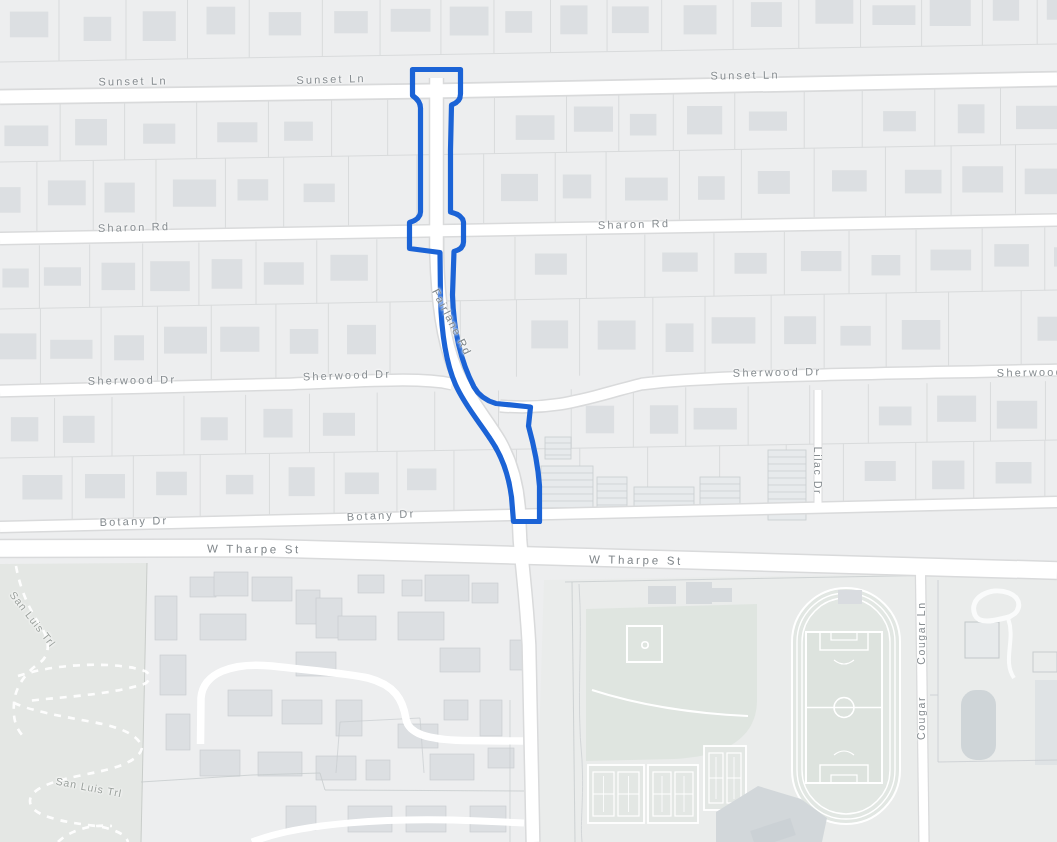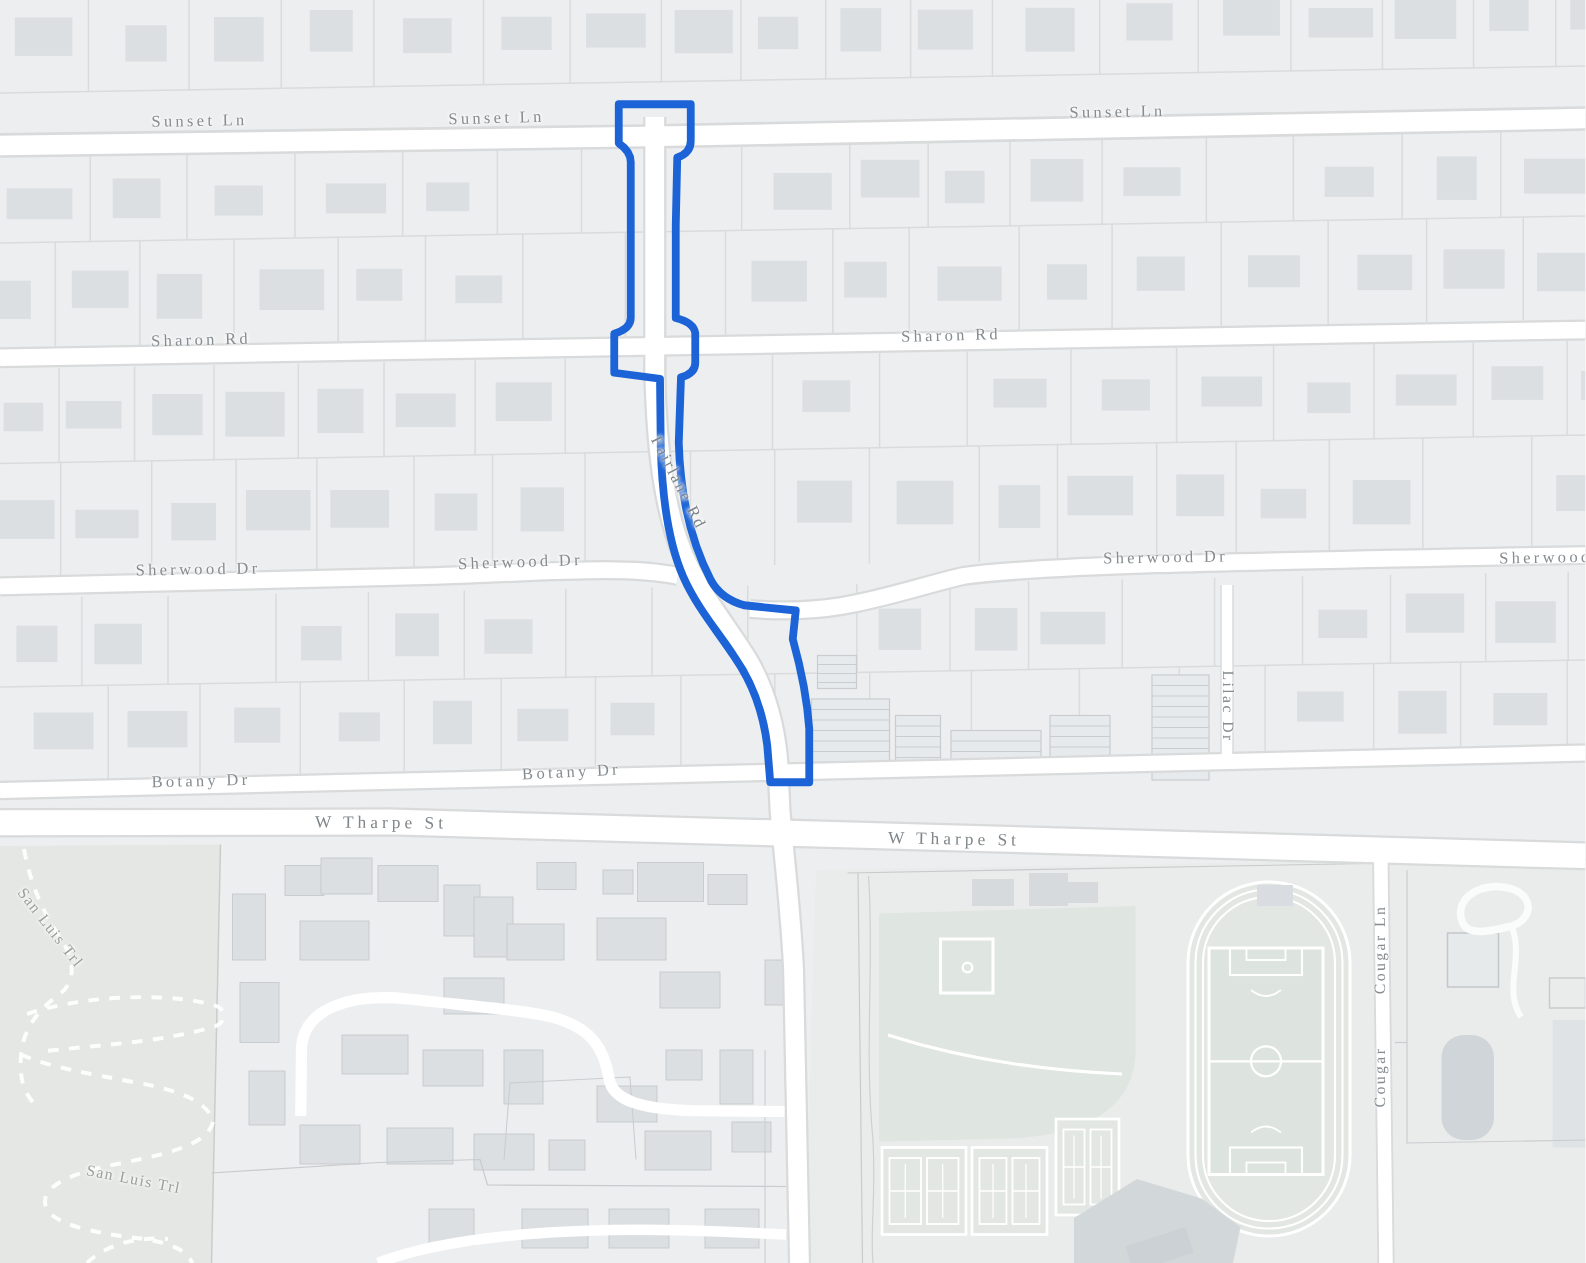--- a/index.html
+++ b/index.html
@@ -1,19 +1,19 @@
 <!DOCTYPE html>
 <html style="--bg: #edeeef; --road: #ffffff; --casing: #d9dadb; --parcel: #d9dbdc; --building: #dcdfe2; --buildingDark: #d2d7da; --park: #e4e7e4; --field: #dfe5e0; --pitch: #dde3de; --school: #eaeceb; --route: #1b63d6; --label: #868c90;"><head>
 <meta charset="utf-8">
 <style>
   html,body{margin:0;padding:0;background:#fff;}
   #viewport{
     position:relative;width:1057px;height:842px;overflow:hidden;
     background:var(--bg,#edeeef);
-    font-family:Liberation Serif, serif;
+    font-family:Liberation Sans, sans-serif;
     cursor:grab;
   }
   #map-svg{position:absolute;left:0;top:0;}
   .street-label{
     position:absolute;white-space:nowrap;
     font-size:11px;letter-spacing:2.2px;color:var(--label,#868c90);
     text-shadow:0 0 2px #fff,0 0 3px #fff,0 0 4px #fff;
     transform-origin:center center;pointer-events:none;
   }
   .street-label.major{font-size:11.5px;letter-spacing:2.7px;color:#7f8589;}

